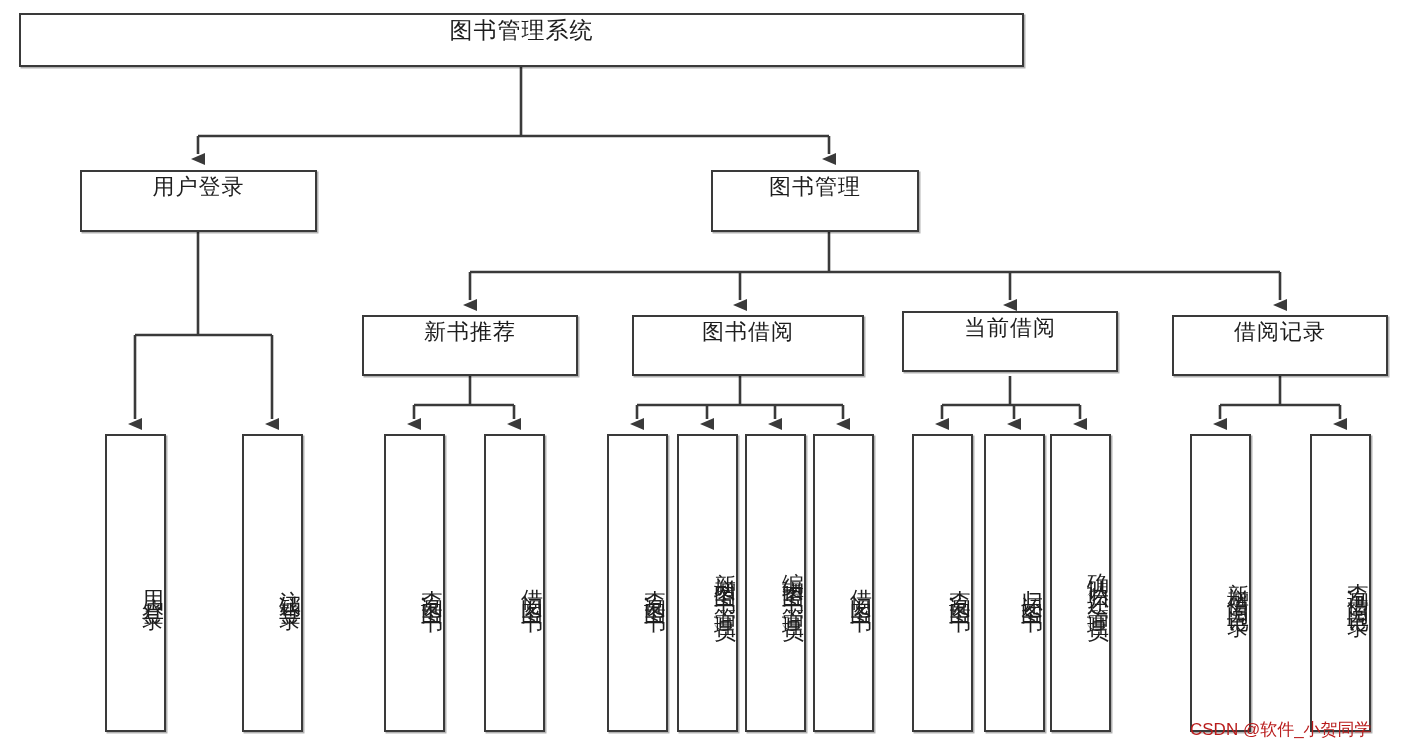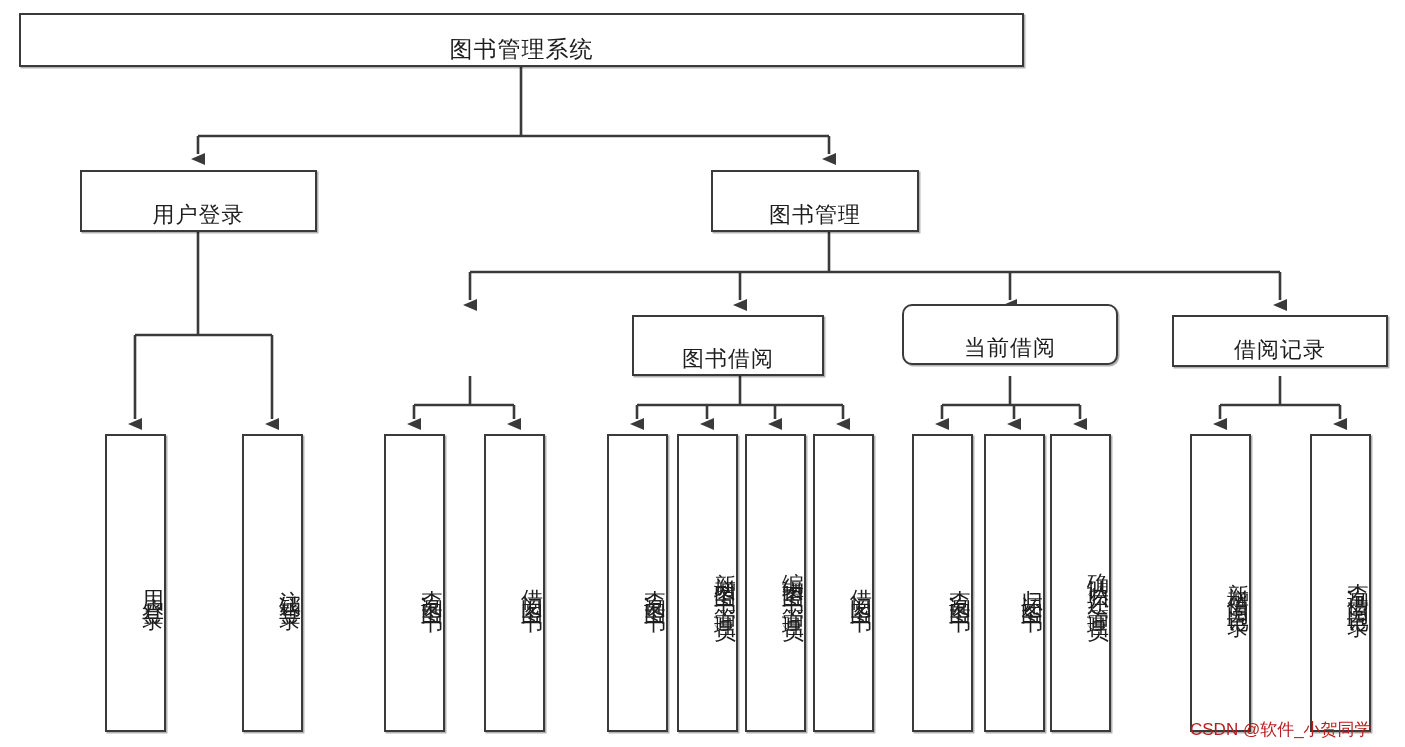--- a/index.html
+++ b/index.html
@@ -8,21 +8,21 @@
     width:1405px;height:747px;overflow:hidden;
   }
   #canvas{position:relative;width:1405px;height:747px;background:#fff;}
   svg#wires{position:absolute;left:0;top:0;width:1405px;height:747px;}
   .node{
     position:absolute;
     background:#ffffff;
     border:2px solid #3a3a3a;
     box-sizing:border-box;
     box-shadow:1.5px 1.5px 0 rgba(0,0,0,0.30);
-    display:flex;align-items:flex-end;justify-content:center;
+    display:flex;align-items:flex-start;justify-content:center;
     color:#1d1d1d;
   }
   .node.h{ font-size:22px; letter-spacing:1px; }
   .node.root{ font-size:23px; }
   .node.v{
     writing-mode:vertical-rl;
     text-orientation:upright;
     font-size:22px;
     letter-spacing:7px;
     line-height:1;
@@ -98,27 +98,30 @@
     <span>图书管理系统</span>
   </div>
 
   <div class="node h" style="left:80px;top:170px;width:237px;height:62px;">
     <span>用户登录</span>
   </div>
   <div class="node h" style="left:711px;top:170px;width:208px;height:62px;">
     <span>图书管理</span>
   </div>
 
-  <div class="node h" style="left:632px;top:315px;width:192px;height:61px;">
+  <div class="node h" style="left:362px;top:315px;width:216px;height:61px;">
+    <span>新书推荐</span>
+  </div>
+  <div class="node h" style="left:632px;top:315px;width:232px;height:61px;">
     <span>图书借阅</span>
   </div>
-  <div class="node h" style="left:902px;top:304px;width:216px;height:61px;border-radius:10px;">
+  <div class="node h" style="left:902px;top:311px;width:216px;height:61px;">
     <span>当前借阅</span>
   </div>
-  <div class="node h" style="left:1172px;top:315px;width:216px;height:52px;">
+  <div class="node h" style="left:1172px;top:315px;width:216px;height:61px;">
     <span>借阅记录</span>
   </div>
 
   <div class="node v" style="left:105px;top:434px;width:61px;height:298px;">
     <span>用户登录</span>
   </div>
   <div class="node v" style="left:242px;top:434px;width:61px;height:298px;">
     <span>注销登录</span>
   </div>
 

